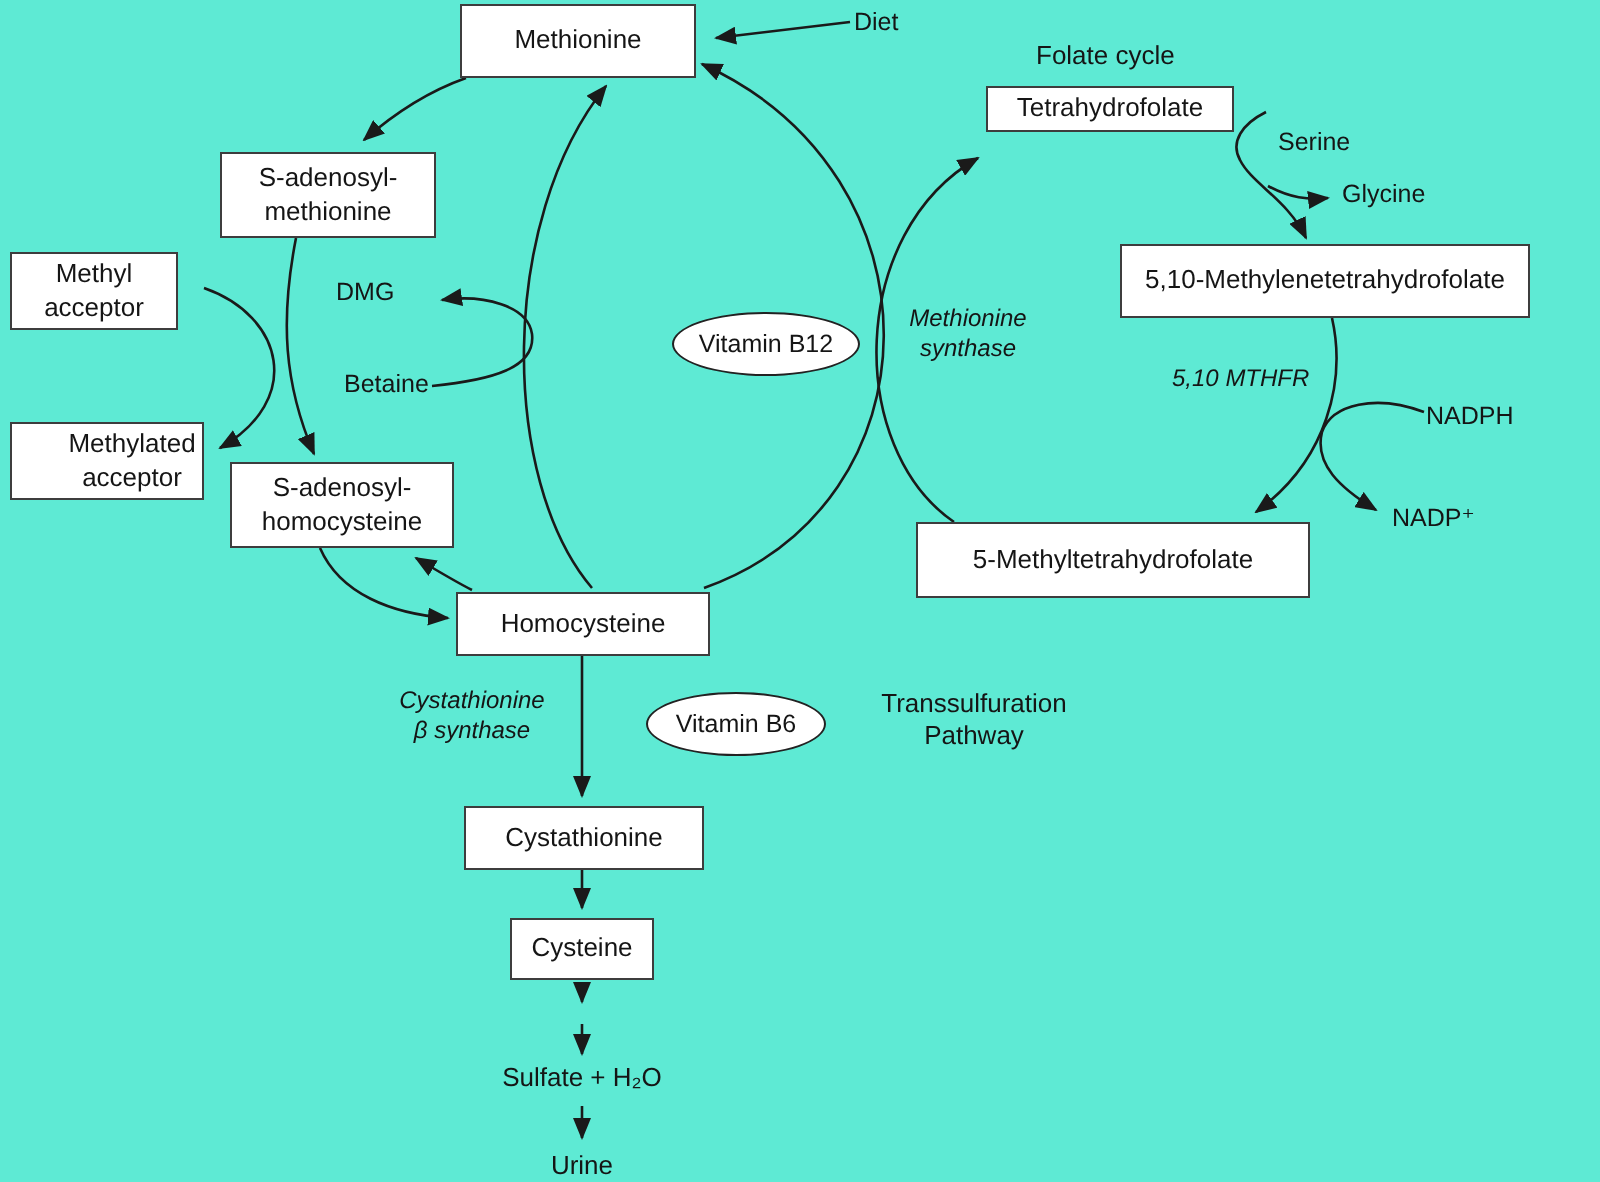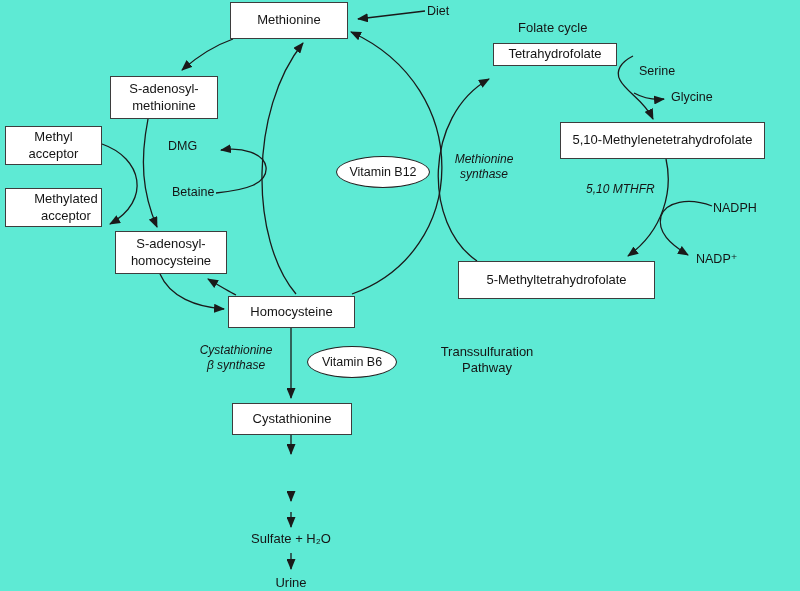--- a/index.html
+++ b/index.html
@@ -55,34 +55,35 @@
       <path d="M 291 435 L 291 454" marker-end="url(#ah)"></path>
       <path d="M 291 491 L 291 501" marker-end="url(#ah)"></path>
       <path d="M 291 512 L 291 527" marker-end="url(#ah)"></path>
       <path d="M 291 553 L 291 569" marker-end="url(#ah)"></path>
     </g>
   </svg>
 
   <div class="node" style="left:230px;top:2px;width:118px;height:37px;">Methionine</div>
   <div class="node" style="left:110px;top:76px;width:108px;height:43px;">S-adenosyl-
 methionine</div>
-  <div class="node" style="left:5px;top:126px;width:97px;height:39px;">Methyl
+  <div class="node" style="left:5px;top:126px;width:84px;height:39px;">Methyl
 acceptor</div>
-  <div class="node" style="left:5px;top:188px;width:97px;height:39px;padding-left:25px;">Methylated
+  <div class="node" style="left:5px;top:211px;width:97px;height:39px;padding-left:25px;">Methylated
 acceptor</div>
   <div class="node" style="left:115px;top:231px;width:112px;height:43px;">S-adenosyl-
 homocysteine</div>
   <div class="node" style="left:228px;top:296px;width:127px;height:32px;">Homocysteine</div>
   <div class="node" style="left:493px;top:43px;width:124px;height:23px;">Tetrahydrofolate</div>
   <div class="node" style="left:560px;top:122px;width:205px;height:37px;">5,10-Methylenetetrahydrofolate</div>
   <div class="node" style="left:458px;top:261px;width:197px;height:38px;">5-Methyltetrahydrofolate</div>
   <div class="node" style="left:232px;top:403px;width:120px;height:32px;">Cystathionine</div>
+  <div class="node" style="left:255px;top:459px;width:72px;height:31px;">Cysteine</div>
 
   <div class="pill" style="left:336px;top:156px;width:94px;height:32px;">Vitamin B12</div>
-  <div class="pill" style="left:307px;top:346px;width:90px;height:32px;">Vitamin B6</div>
+  <div class="pill" style="left:323px;top:346px;width:90px;height:32px;">Vitamin B6</div>
 
   <div class="lbl" style="left:427px;top:4px;">Diet</div>
   <div class="lbl" style="left:518px;top:20px;font-size:13px;">Folate cycle</div>
   <div class="lbl" style="left:639px;top:48px;margin-top:16px;">Serine</div>
   <div class="lbl" style="left:671px;top:90px;">Glycine</div>
   <div class="lbl" style="left:168px;top:139px;">DMG</div>
   <div class="lbl" style="left:172px;top:185px;">Betaine</div>
   <div class="lbl" style="left:713px;top:201px;">NADPH</div>
   <div class="lbl" style="left:696px;top:252px;">NADP⁺</div>
   <div class="lbl ctr" style="left:437px;top:344px;width:100px;font-size:13px;">Transsulfuration

